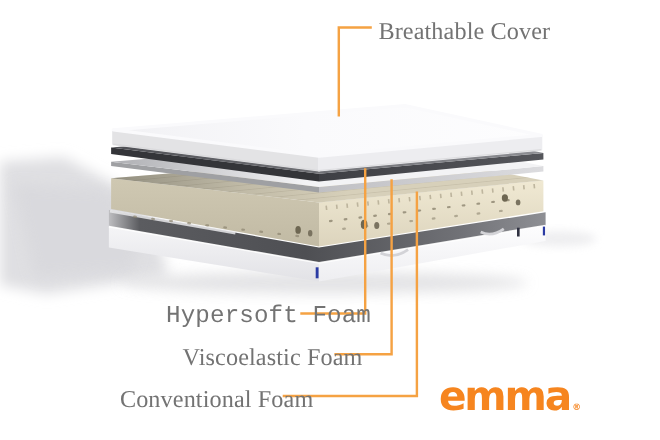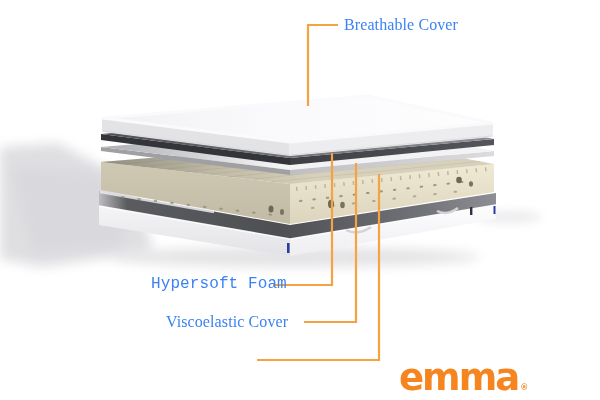--- a/index.html
+++ b/index.html
@@ -6,37 +6,36 @@
   .stage{
     position:relative;
     width:600px;height:400px;
     background:#ffffff;
     overflow:hidden;
     font-family:"Liberation Serif", serif;
   }
   .stage svg{position:absolute;left:0;top:0;}
   .callout{
     position:absolute;
-    font-size:16px;
+    font-size:22px;
     line-height:1.1;
-    color:#3b82f6;
+    color:#737373;
     letter-spacing:.1px;
     white-space:nowrap;
   }
   .logo{
     position:absolute;
     left:399px;top:342px;
     font-family:"DejaVu Sans", sans-serif;
     font-weight:bold;
     font-size:37px;
     line-height:1;
     letter-spacing:-2px;
     color:#F6851F;
     white-space:nowrap;
-    margin-top:17px;
   }
   .logo .reg{
     font-size:8px;
     letter-spacing:0;
     vertical-align:baseline;
     margin-left:2px;
   }
 </style>
 </head>
 <body>
@@ -172,19 +171,20 @@
     <g stroke="#F5A243" stroke-width="2.2" fill="none">
       <polyline points="338,25 308,25 308,106"></polyline>
       <polyline points="273,285 332,285 332,153"></polyline>
       <polyline points="304,322 356,322 356,163"></polyline>
       <polyline points="257,360 379,360 379,174"></polyline>
     </g>
   </svg>
 
   <div class="callout" style="left:344px;top:16px;">Breathable Cover</div>
   <div class="callout" style="left:151px;top:276px;font-family:Liberation Mono, monospace;">Hypersoft Foam</div>
-  <div class="callout" style="left:166px;top:313px;">Viscoelastic Cover</div>
+  <div class="callout" style="left:166px;top:313px;">Viscoelastic Foam</div>
+  <div class="callout" style="left:109px;top:351px;">Conventional Foam</div>
 
   <div class="logo">
     <span>emma</span><span class="reg">®</span>
   </div>
 
 </div>
 
 </body></html>

